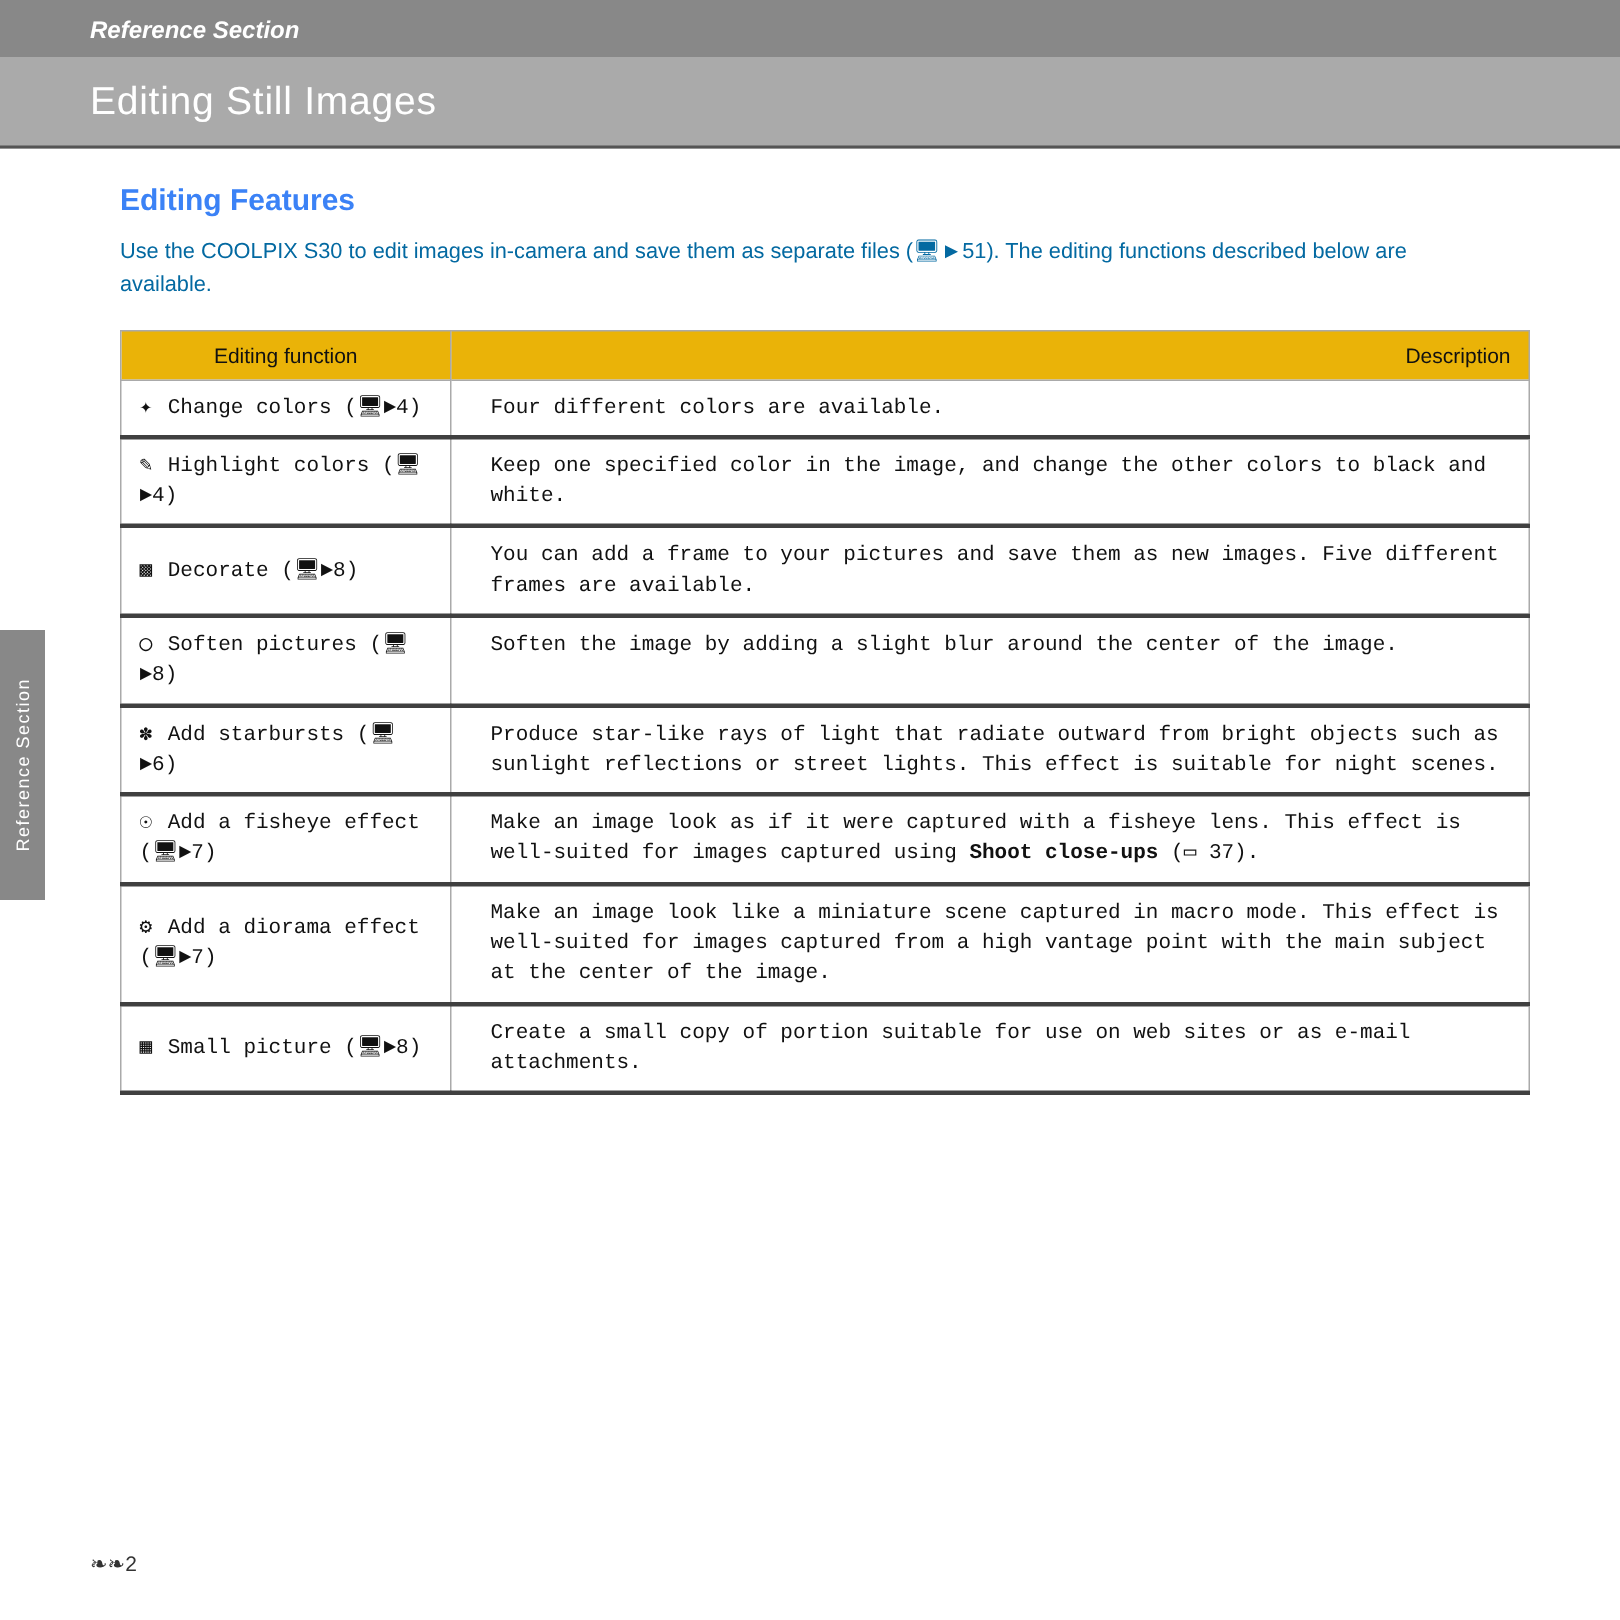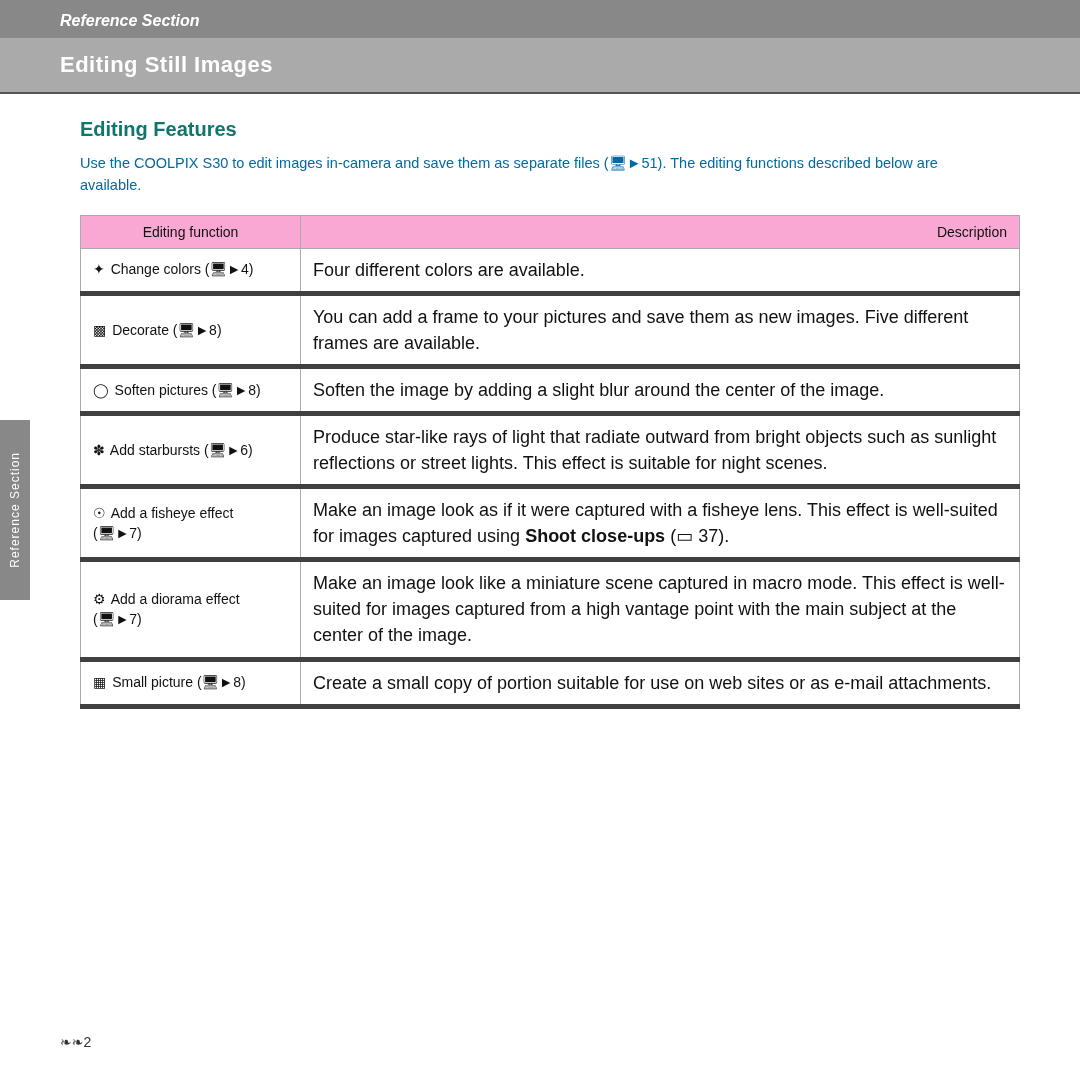--- a/index.html
+++ b/index.html
@@ -27,92 +27,94 @@
       font-style: italic;
     }
 
     .page-title-area {
       background: #aaaaaa;
       padding: 14px 60px 14px 60px;
       border-bottom: 2px solid #555;
     }
 
     .page-title-area h1 {
-      font-size: 22px;
-      font-weight: bold;
+      font-size: 26px;
+      font-weight: normal;
       color: #ffffff;
       letter-spacing: 0.5px;
     }
 
     .content-area {
       padding: 24px 60px 24px 80px;
       position: relative;
     }
 
     .section-title {
       font-size: 20px;
       font-weight: bold;
-      color: #0f766e;
+      color: #3b82f6;
       margin-bottom: 12px;
     }
 
     .intro-text {
       font-size: 14.5px;
       line-height: 1.5;
       color: #0369a1;
       margin-bottom: 18px;
       max-width: 900px;
     }
 
     table {
       width: 100%;
       border-collapse: collapse;
       font-size: 14px;
     }
 
     table thead tr {
-      background: #f9a8d4;
+      background: #eab308;
     }
 
     table thead th {
       padding: 8px 12px;
       font-weight: normal;
       text-align: left;
       border: 1px solid #aaa;
     }
 
     table thead th.col-func {
       width: 220px;
       text-align: center;
     }
 
     table thead th.col-desc {
       text-align: right;
     }
 
     table tbody tr {
-      border-bottom: 5px solid #404040;
+      border-bottom: 3px solid #404040;
+      font-family: Liberation Mono, monospace;
     }
 
     table tbody td {
       padding: 8px 12px;
       vertical-align: top;
       border-left: 1px solid #aaa;
       border-right: 1px solid #aaa;
       line-height: 1.45;
     }
 
     table tbody td.func-cell {
       width: 220px;
       font-size: 14px;
       vertical-align: middle;
     }
 
     table tbody td.desc-cell {
-      font-size: 18px;
+      font-size: 14px;
+      padding-left: 26px;
     }
 
     .func-icon {
       display: inline-block;
       margin-right: 2px;
     }
 
     .bold-text {
       font-weight: bold;
       margin-top: 24px;
@@ -184,20 +186,29 @@
       <tr>
         <td class="func-cell">
           <span class="func-icon">✦</span>
           <span>Change colors (🖥►4)</span>
         </td>
         <td class="desc-cell">
           <span>Four different colors are available.</span>
         </td>
       </tr>
 
+      <tr>
+        <td class="func-cell">
+          <span class="func-icon">✎</span>
+          <span>Highlight colors (🖥►4)</span>
+        </td>
+        <td class="desc-cell">
+          Keep one specified color in the image, and change the other colors to black and white.
+        </td>
+      </tr>
 
       <tr>
         <td class="func-cell">
           <span class="func-icon">▩</span>
           <span>Decorate (🖥►8)</span>
         </td>
         <td class="desc-cell">
           You can add a frame to your pictures and save them as new images. Five different frames are available.
         </td>
       </tr>

